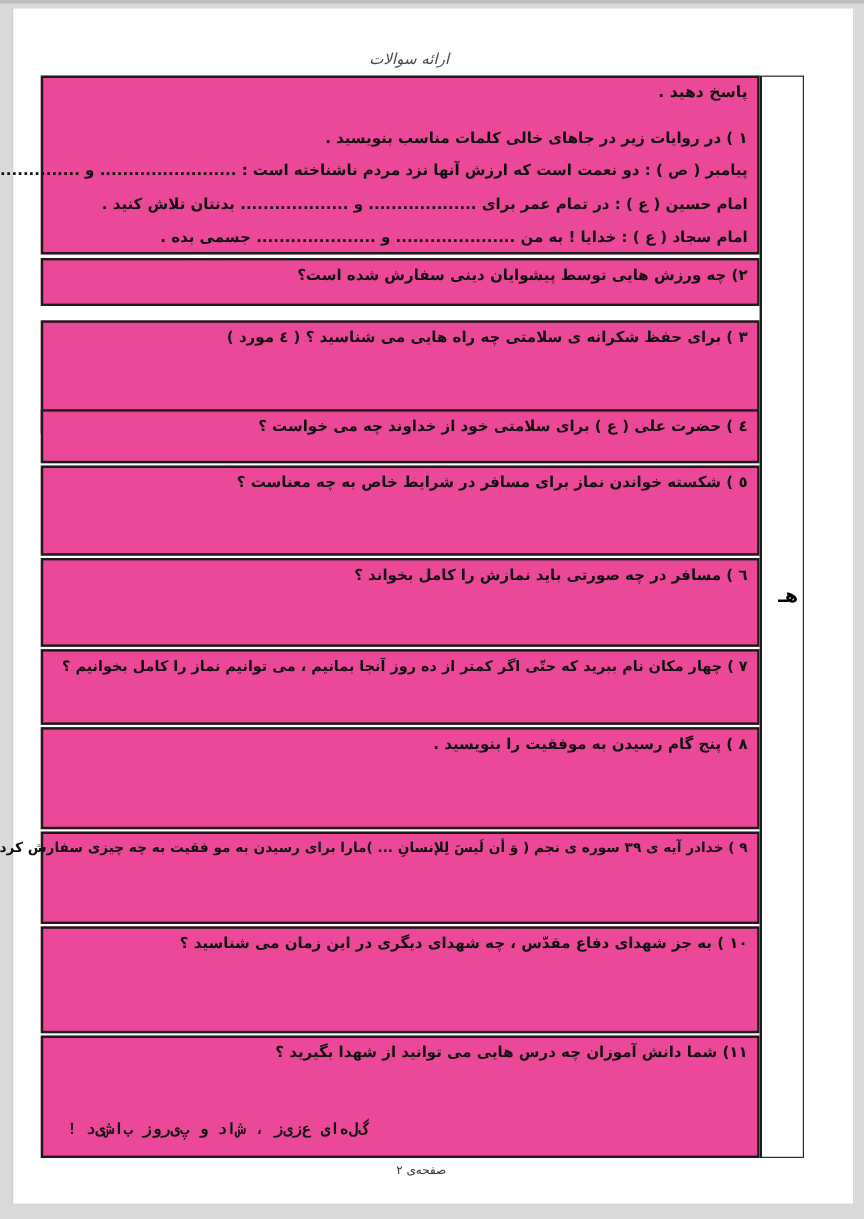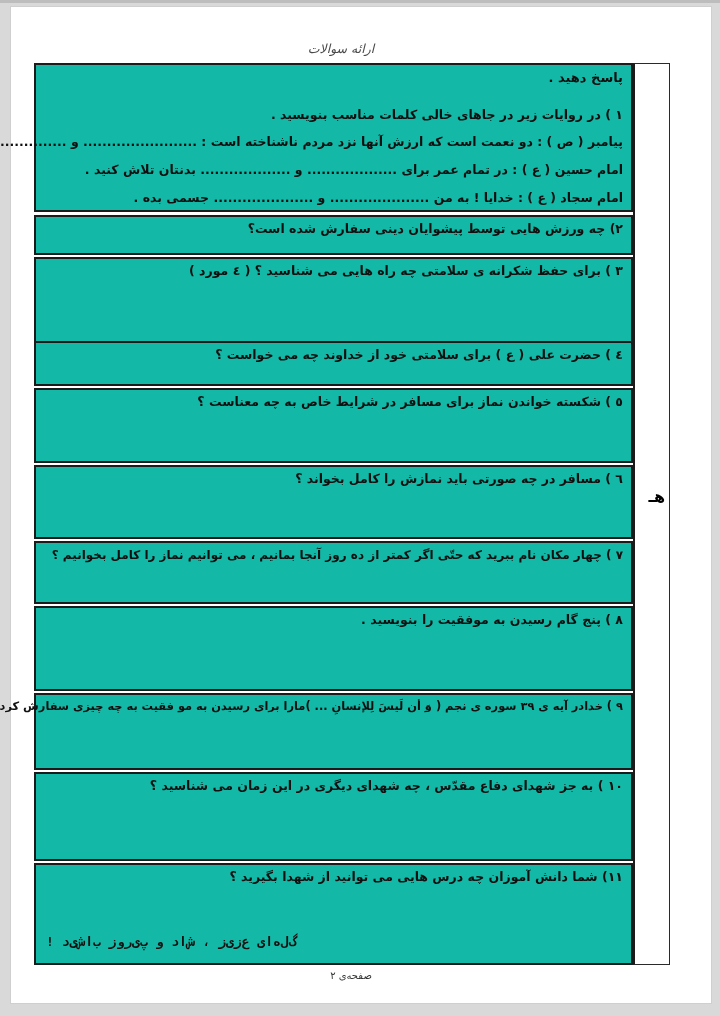--- a/index.html
+++ b/index.html
@@ -18,21 +18,21 @@
     position:absolute; top:34px; left:0; width:660px;
     text-align:center;
     font-family:"DejaVu Serif", serif;
     font-style:italic;
     font-size:12.5px; color:#4a4a4a;
     direction:rtl;
   }
   .row {
     position:absolute; left:23px; width:599px;
     border:2px solid #1b1b1b;
-    background:#14b8a6;
+    background:#ec4899;
     direction:rtl;
     padding:4px 8px 0 8px;
     font-weight:bold; color:#101010;
     font-size:12.5px; line-height:1.35;
   }
   .side-col {
     position:absolute; left:622px; top:56px; width:37px; height:902px;
     border:1px solid #2a2a2a;
     border-left:2px solid #1b1b1b;
     background:#fff;
@@ -42,21 +42,21 @@
     font-weight:bold; font-size:16px; color:#000;
     direction:rtl;
   }
   .q1-line { margin-top:11px; font-size:12.5px; }
   .q1-first { margin-top:20px; }
   .answer-prompt { font-size:13px; }
   .tight { white-space:nowrap; }
   .q9-text { font-size:11.4px; white-space:nowrap; }
   .q7-text { font-size:12px; white-space:nowrap; }
   .closing {
-    position:absolute; left:10px; bottom:12px;
+    position:absolute; left:20px; bottom:12px;
     direction:rtl; font-weight:bold; font-size:13px;
     letter-spacing:2px; color:#111;
     font-family:"DejaVu Sans Mono","DejaVu Sans", monospace;
   }
   .footer-page {
     position:absolute; top:963px; left:0; width:680px;
     text-align:center; font-size:10px; color:#333;
     direction:rtl;
   }
   .edge-top { position:absolute; top:0; left:0; width:720px; height:3px; background:#bdbdbd; }
@@ -75,21 +75,21 @@
     <div class="q1-line q1-first">۱ ) در روایات زیر در جاهای خالی کلمات مناسب بنویسید .</div>
     <div class="q1-line tight">پیامبر ( ص ) : دو نعمت است که ارزش آنها نزد مردم ناشناخته است : ........................ و ........................</div>
     <div class="q1-line">امام حسین ( ع ) : در تمام عمر برای ................... و ................... بدنتان تلاش کنید .</div>
     <div class="q1-line">امام سجاد ( ع ) : خدایا ! به من ..................... و ..................... جسمی بده .</div>
   </div>
 
   <div class="row" style="top:208px; height:40px;">
     <div>۲) چه ورزش هایی توسط پیشوایان دینی سفارش شده است؟</div>
   </div>
 
-  <div class="row" style="top:250px; height:94px;">
+  <div class="row" style="top:260px; height:94px;">
     <div>۳ ) برای حفظ شکرانه ی سلامتی چه راه هایی می شناسید ؟ ( ٤ مورد )</div>
   </div>
 
   <div class="row" style="top:334px; height:45px;">
     <div>٤ ) حضرت علی ( ع ) برای سلامتی خود از خداوند چه می خواست ؟</div>
   </div>
 
   <div class="row" style="top:381px; height:75px;">
     <div>٥ ) شکسته خواندن نماز برای مسافر در شرایط خاص به چه معناست ؟</div>
   </div>

